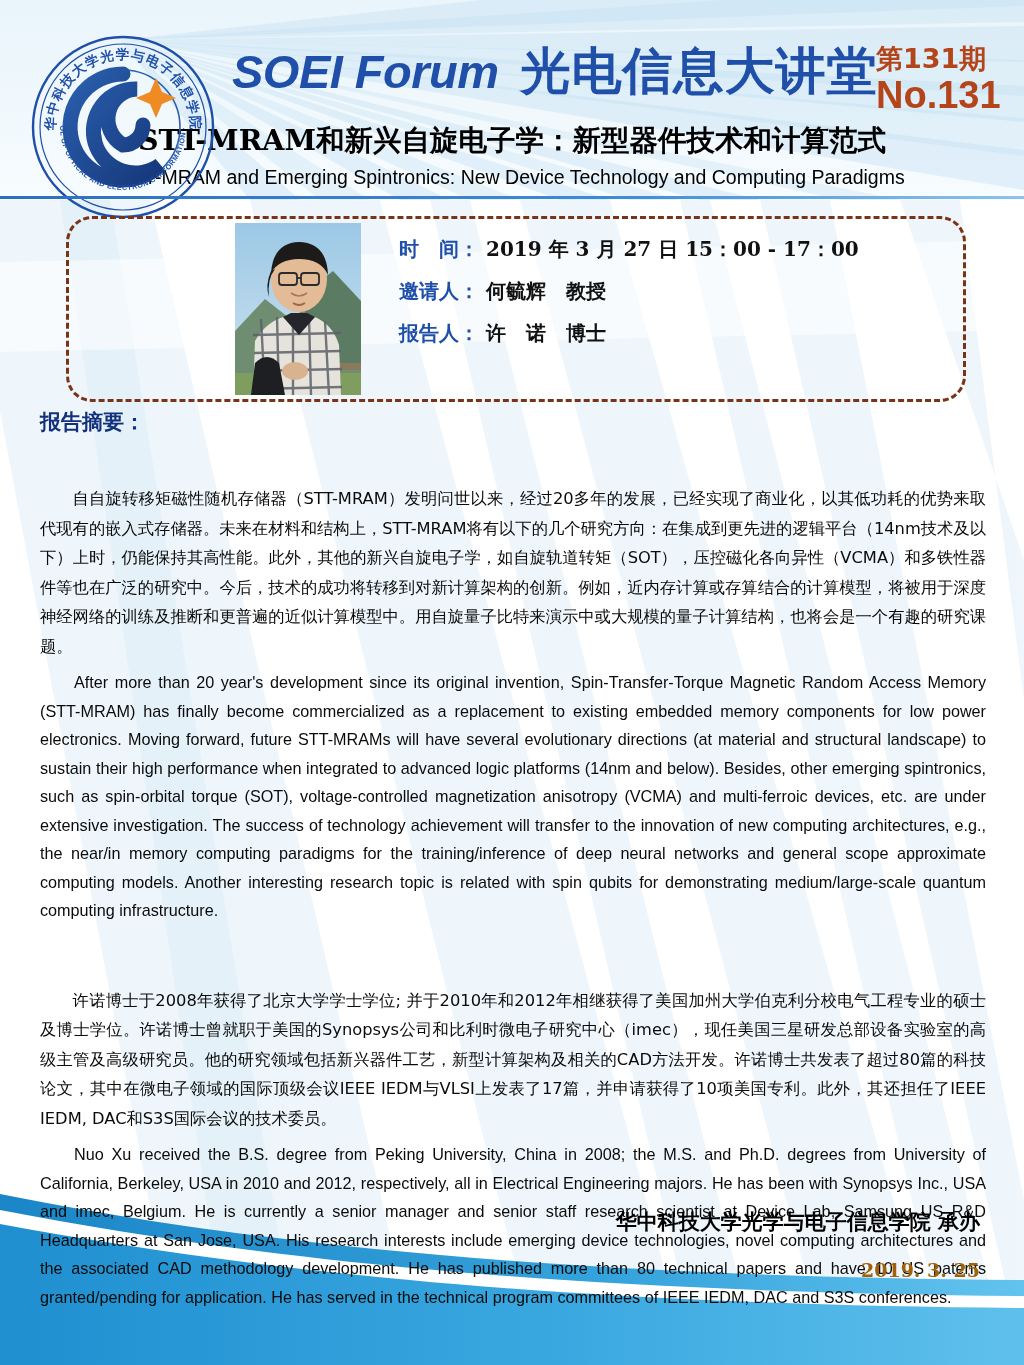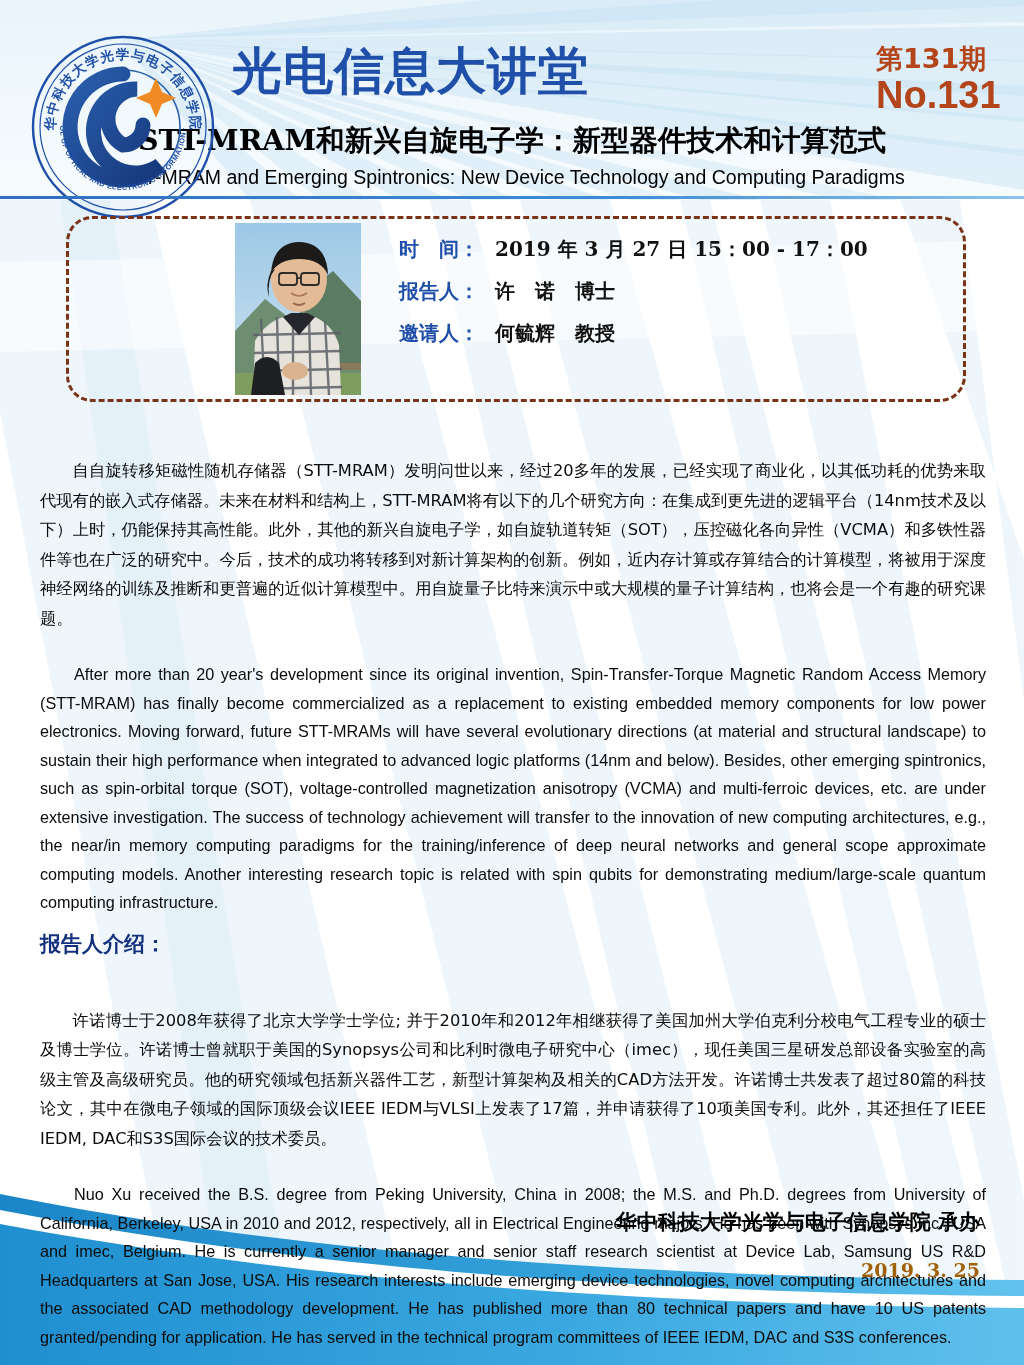--- a/index.html
+++ b/index.html
@@ -98,21 +98,21 @@
     display: flex; align-items: baseline;
     height: 42px; line-height: 42px;
     font-family: "DejaVu Sans", sans-serif;
   }
   .info-label {
     color: #1f4fa8; font-weight: bold; font-size: 20px;
     white-space: nowrap; flex: 0 0 auto;
   }
   .info-value {
     color: #111111; font-size: 20px; white-space: nowrap;
-    margin-left: 16px; font-weight: bold;
+    margin-left: 7px; font-weight: bold;
   }
   .info-value.serif {
     font-family: "DejaVu Serif", serif; font-weight: bold;
   }
 
   
   .content {
     position: absolute; left: 40px; top: 408px; width: 946px;
     z-index: 3;
   }
@@ -126,21 +126,20 @@
     font-size: 16.3px; line-height: 29.5px; color: #0b0b0b;
     text-align: justify; text-justify: inter-ideograph;
     text-indent: 2em;
     margin-top: 48px;
   }
   p.en {
     font-family: "Liberation Sans", sans-serif;
     font-size: 16.2px; line-height: 28.5px; color: #0b0b0b;
     text-align: justify;
     text-indent: 2.1em;
-    margin-top: 20px;
   }
   .gap-sm { height: 7px; }
   .gap-md { height: 13px; }
 
   
   .footer-text {
     position: absolute; right: 44px; top: 1208px; width: 640px;
     text-align: right; z-index: 4;
   }
   .footer-org {
@@ -239,20 +238,21 @@
       <path d="M128,46 l6,14 14,6 -14,6 -6,14 -6,-14 -14,-6 14,-6 z" fill="#f08a22"></path>
       <text font-family="DejaVu Sans, sans-serif" font-size="13.5" font-weight="bold" fill="#1f4fa8" letter-spacing="1.2">
         <textPath href="#arcTop" startOffset="50%" text-anchor="middle">华中科技大学光学与电子信息学院</textPath>
       </text>
       <text font-family="Liberation Sans, sans-serif" font-size="7.2" font-weight="bold" fill="#1f4fa8" letter-spacing="0.5">
         <textPath href="#arcBot" startOffset="50%" text-anchor="middle">SCHOOL OF OPTICAL AND ELECTRONIC INFORMATION · HUST</textPath>
       </text>
     </svg>
 
     <div class="brandline">
+      <span class="brand-en">SOEI Forum</span>
       <span class="brand-cn">光电信息大讲堂</span>
     </div>
 
     <div class="issue">
       <span class="issue-cn">第131期</span>
       <span class="issue-en">No.131</span>
     </div>
 
     <div class="title-cn">STT-MRAM和新兴自旋电子学：新型器件技术和计算范式</div>
     <div class="title-en">STT-MRAM and Emerging Spintronics: New Device Technology and Computing Paradigms</div>
@@ -307,36 +307,36 @@
         <path d="M58,80 Q64,84 70,80" stroke="#9a6850" stroke-width="1.8" fill="none"></path>
       </g>
     </svg>
 
     <div class="info-lines">
       <div class="info-row">
         <span class="info-label">时　间：</span>
         <span class="info-value serif">2019 年 3 月 27 日 15：00 - 17：00</span>
       </div>
       <div class="info-row">
+        <span class="info-label">邀请人：</span>
+        <span class="info-value">何毓辉　教授</span>
+      </div>
+      <div class="info-row">
         <span class="info-label">报告人：</span>
         <span class="info-value">许　诺　博士</span>
       </div>
-      <div class="info-row">
-        <span class="info-label">邀请人：</span>
-        <span class="info-value">何毓辉　教授</span>
-      </div>
     </div>
   </div>
 
   <div class="content">
+    <div class="sec-head">报告摘要：</div>
     <p class="cn">自自旋转移矩磁性随机存储器（STT-MRAM）发明问世以来，经过20多年的发展，已经实现了商业化，以其低功耗的优势来取代现有的嵌入式存储器。未来在材料和结构上，STT-MRAM将有以下的几个研究方向：在集成到更先进的逻辑平台（14nm技术及以下）上时，仍能保持其高性能。此外，其他的新兴自旋电子学，如自旋轨道转矩（SOT），压控磁化各向异性（VCMA）和多铁性器件等也在广泛的研究中。今后，技术的成功将转移到对新计算架构的创新。例如，近内存计算或存算结合的计算模型，将被用于深度神经网络的训练及推断和更普遍的近似计算模型中。用自旋量子比特来演示中或大规模的量子计算结构，也将会是一个有趣的研究课题。</p>
     <div class="gap-sm"></div>
     <p class="en">After more than 20 year's development since its original invention, Spin-Transfer-Torque Magnetic Random Access Memory (STT-MRAM) has finally become commercialized as a replacement to existing embedded memory components for low power electronics. Moving forward, future STT-MRAMs will have several evolutionary directions (at material and structural landscape) to sustain their high performance when integrated to advanced logic platforms (14nm and below). Besides, other emerging spintronics, such as spin-orbital torque (SOT), voltage-controlled magnetization anisotropy (VCMA) and multi-ferroic devices, etc. are under extensive investigation. The success of technology achievement will transfer to the innovation of new computing architectures, e.g., the near/in memory computing paradigms for the training/inference of deep neural networks and general scope approximate computing models. Another interesting research topic is related with spin qubits for demonstrating medium/large-scale quantum computing infrastructure.</p>
     <div class="gap-md"></div>
-    <div class="sec-head">报告人介绍：</div>
     <p class="cn">许诺博士于2008年获得了北京大学学士学位; 并于2010年和2012年相继获得了美国加州大学伯克利分校电气工程专业的硕士及博士学位。许诺博士曾就职于美国的Synopsys公司和比利时微电子研究中心（imec），现任美国三星研发总部设备实验室的高级主管及高级研究员。他的研究领域包括新兴器件工艺，新型计算架构及相关的CAD方法开发。许诺博士共发表了超过80篇的科技论文，其中在微电子领域的国际顶级会议IEEE IEDM与VLSI上发表了17篇，并申请获得了10项美国专利。此外，其还担任了IEEE IEDM, DAC和S3S国际会议的技术委员。</p>
     <div class="gap-sm"></div>
     <p class="en">Nuo Xu received the B.S. degree from Peking University, China in 2008; the M.S. and Ph.D. degrees from University of California, Berkeley, USA in 2010 and 2012, respectively, all in Electrical Engineering majors. He has been with Synopsys Inc., USA and imec, Belgium. He is currently a senior manager and senior staff research scientist at Device Lab, Samsung US R&amp;D Headquarters at San Jose, USA. His research interests include emerging device technologies, novel computing architectures and the associated CAD methodology development. He has published more than 80 technical papers and have 10 US patents granted/pending for application. He has served in the technical program committees of IEEE IEDM, DAC and S3S conferences.</p>
   </div>
 
   <div class="footer-text">
     <div class="footer-org">华中科技大学光学与电子信息学院 承办</div>
     <div class="footer-date">2019. 3. 25</div>
   </div>
 

